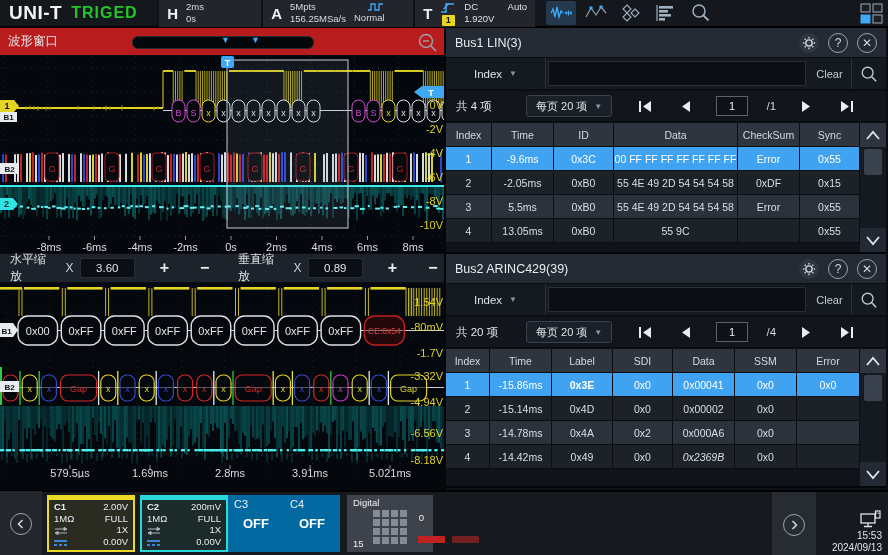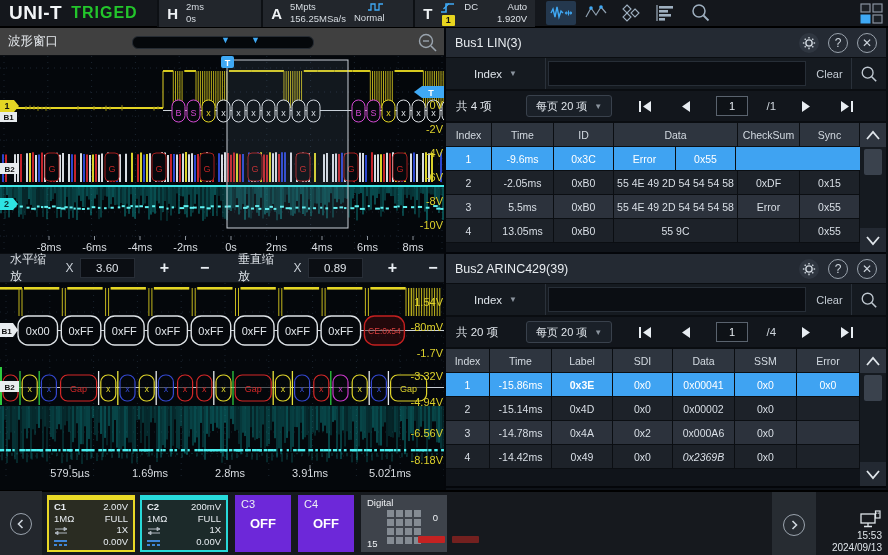--- a/index.html
+++ b/index.html
@@ -22,21 +22,21 @@
   .ticons{display:flex;align-items:center;margin-left:6px}
   .tico{width:30px;height:24px;display:flex;align-items:center;justify-content:center;margin-left:5px;border-radius:2px}
   .tico.active{background:#24384e}
   .gridico{position:absolute;right:5px;top:3px}
 
   
   .main{display:flex;height:462px}
   .left{width:446px;border-right:2px solid #04060a;display:flex;flex-direction:column;background:#04070b}
   .right{width:440px;display:flex;flex-direction:column;background:#0e1218}
 
-  .wave-titlebar{height:28px;background:#404040;border-bottom:1px solid #0a0d11;display:flex;align-items:center;padding:0 8px;position:relative}
+  .wave-titlebar{height:28px;background:#b91c1c;border-bottom:1px solid #0a0d11;display:flex;align-items:center;padding:0 8px;position:relative}
   .wt-title{font-size:12.5px;color:#e6eaee}
   .wt-slot{position:absolute;left:132px;top:8px;width:182px;height:13px;background:#05080b;border:1px solid #262c33;border-radius:6px}
   .wt-slot span{position:absolute;top:-2px;font-size:9px;color:#3fa9f5}
   .wt-zoomout{position:absolute;right:6px;top:4px}
 
   .zoombar{height:30px;background:#1d232b;border-top:1px solid #0a0d11;border-bottom:1px solid #0a0d11;display:flex;align-items:center;font-size:12px;color:#dfe4ea}
   .zb-lab{margin-left:10px}
   .zb-x{margin-left:14px;color:#c9d0d7}
   .zb-val{margin-left:6px;width:64px;height:20px;background:#0b0e13;border:1px solid #272d36;display:flex;align-items:center;justify-content:center;font-size:11.5px}
   .zb-btn{margin-left:18px;width:26px;height:20px;display:flex;align-items:center;justify-content:center;font-size:16px;font-weight:bold;color:#e8edf2}
@@ -81,21 +81,21 @@
 
   
   .footer{position:absolute;left:0;right:0;bottom:0;height:65px;background:#16191e;border-top:2px solid #000;display:flex;align-items:center}
   .f-navbox{width:42px;height:65px;display:flex;align-items:center;justify-content:center;background:#23272d;flex:none}
   .f-circle{width:22px;height:22px;border-radius:50%;border:1.5px solid #9aa3ad;display:flex;align-items:center;justify-content:center}
   .ch{width:88px;height:57px;margin-left:5px;padding:2px 5px 3px;font-size:9.5px;display:flex;flex-direction:column;justify-content:space-between;color:#e8edf2;flex:none}
   .ch.c1{border:2px solid #ead926;border-top-width:5px;background:#2a2c22}
   .ch.c2{border:2px solid #28d9d9;border-top-width:5px;background:#1c2a2a}
   .ch-row{display:flex;justify-content:space-between;align-items:flex-end;line-height:1.1}
   .ch-name{font-weight:bold}
-  .c-off{width:56px;height:57px;background:#6d28d9;margin-left:7px;padding:3px 6px;position:relative;flex:none;color:#eef1f4}
+  .c-off{width:56px;height:57px;background:#0369a1;padding:3px 6px;position:relative;flex:none;color:#eef1f4}
   .off-label{position:absolute;left:0;right:0;top:21px;text-align:center;font-weight:bold;font-size:13px;color:#fff}
   .digital{width:86px;height:57px;background:#3e434b;margin-left:7px;padding:2px 6px;position:relative;font-size:9.5px;flex:none;color:#eef1f4}
   .dgrid{position:absolute;left:26px;top:15px;display:grid;grid-template-columns:repeat(4,7px);grid-auto-rows:7px;gap:2px}
   .dgrid div{background:#848b93}
   .d-high{position:absolute;right:9px;top:17px}
   .d-low{position:absolute;left:6px;bottom:3px}
   .dash{position:absolute;height:7px;width:27px;top:44px;border-radius:1px}
   .dash.bright{left:418px;background:#c42222}
   .dash.dim{left:452px;background:#73201f}
   .f-right{position:absolute;right:0;top:0;height:65px;display:flex}
@@ -137,21 +137,21 @@
             <path d="M1,11 H6 V3 H14" fill="none" stroke="#3fa9f5" stroke-width="1.6"></path>
             <path d="M3.5,8 L9,2.5" stroke="#3fa9f5" stroke-width="1.2"></path>
           </svg>
         <span class="badge1">1</span>
       </div>
       <div class="t-right">
         <div class="row">
           <span>DC</span>
           <span>Auto</span>
         </div>
-        <div class="row" style="justify-content:flex-end">
+        <div class="row" style="">
           <span>1.920V</span>
         </div>
       </div>
     </div>
     <div class="ticons">
       <span class="tico active">
         <svg width="22" height="18" viewBox="0 0 22 18">
             <path d="M1,9 l2,-4 2,8 2,-10 2,10 2,-6 2,2" fill="none" stroke="#3fa9f5" stroke-width="1.4"></path>
             <path d="M16,9 h5 M18.5,6.5 v5 M16.6,7.6 l-1.2,1.4 1.2,1.4 M20.4,7.6 l1.2,1.4 -1.2,1.4" stroke="#3fa9f5" stroke-width="1.1" fill="none"></path>
           </svg>
@@ -1484,20 +1484,21 @@
               <div class="bt-cell" style="width: 62px;">Time</div>
               <div class="bt-cell" style="width: 60px;">ID</div>
               <div class="bt-cell" style="width: 124px;">Data</div>
               <div class="bt-cell" style="width: 62px;">CheckSum</div>
               <div class="bt-cell" style="width: 60px;">Sync</div>
             </div>
             <div class="bt-row row-sel">
               <div class="bt-cell" style="width: 46px;">1</div>
               <div class="bt-cell" style="width: 62px;">-9.6ms</div>
               <div class="bt-cell" style="width: 60px;">0x3C</div>
+              <div class="bt-cell" style="width: 124px;">00 FF FF FF FF FF FF FF</div>
               <div class="bt-cell" style="width: 62px;">Error</div>
               <div class="bt-cell" style="width: 60px;">0x55</div>
             </div>
             <div class="bt-row row-dark">
               <div class="bt-cell" style="width: 46px;">2</div>
               <div class="bt-cell" style="width: 62px;">-2.05ms</div>
               <div class="bt-cell" style="width: 60px;">0xB0</div>
               <div class="bt-cell" style="width: 124px;">55 4E 49 2D 54 54 54 58</div>
               <div class="bt-cell" style="width: 62px;">0xDF</div>
               <div class="bt-cell" style="width: 60px;">0x15</div>

